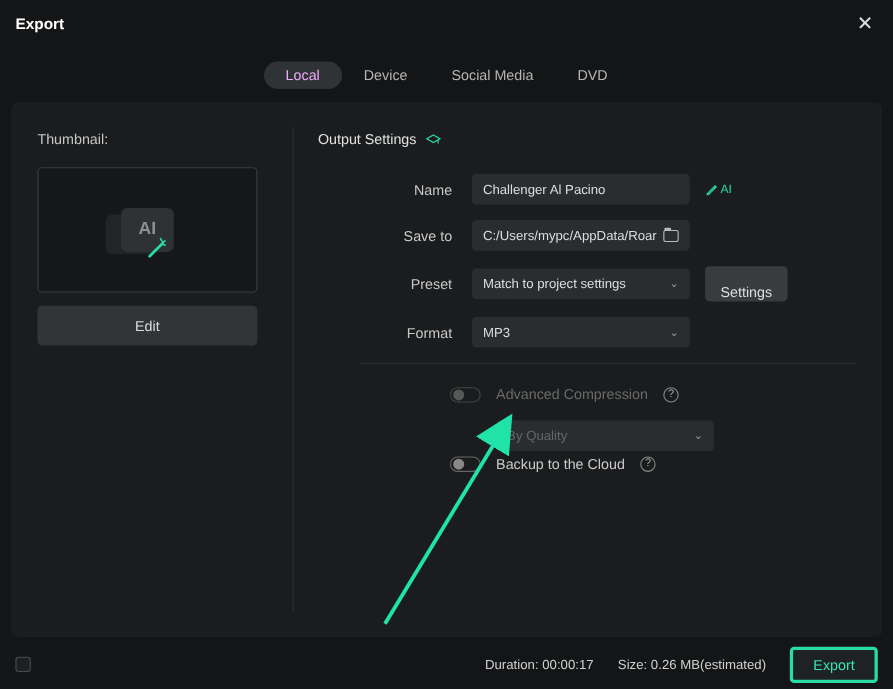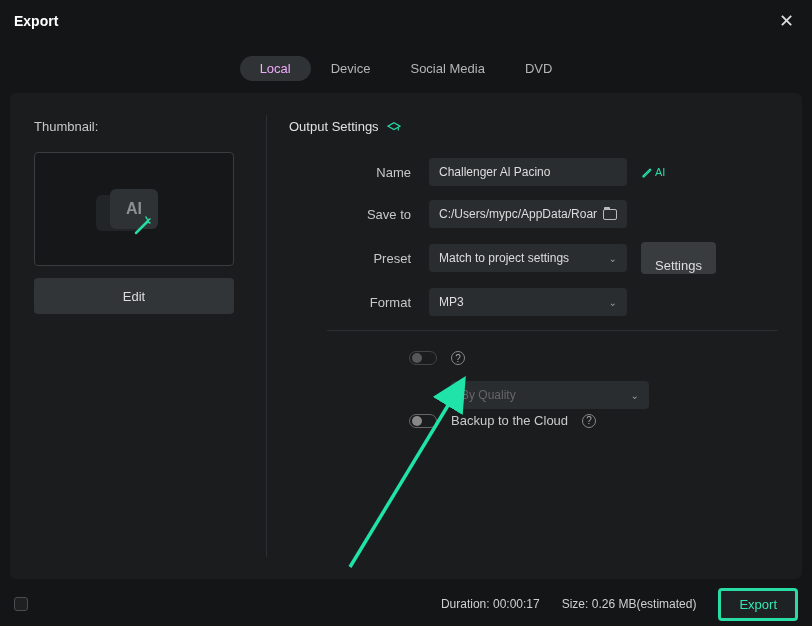--- a/index.html
+++ b/index.html
@@ -222,20 +222,21 @@
       <div class="select">
         <span>MP3</span>
         <span class="chev">⌄</span>
       </div>
     </div>
 
     <div class="hr"></div>
 
     <div class="toggle-row">
       <div class="toggle disabled"></div>
+      <span class="toggle-label disabled">Advanced Compression</span>
       <span class="help">?</span>
     </div>
     <div class="toggle-row" style="margin-left:162px; margin-bottom:4px;">
       <div class="select disabled" style="width:198px;">
         <span>By Quality</span>
         <span class="chev">⌄</span>
       </div>
     </div>
 
     <div class="toggle-row">

